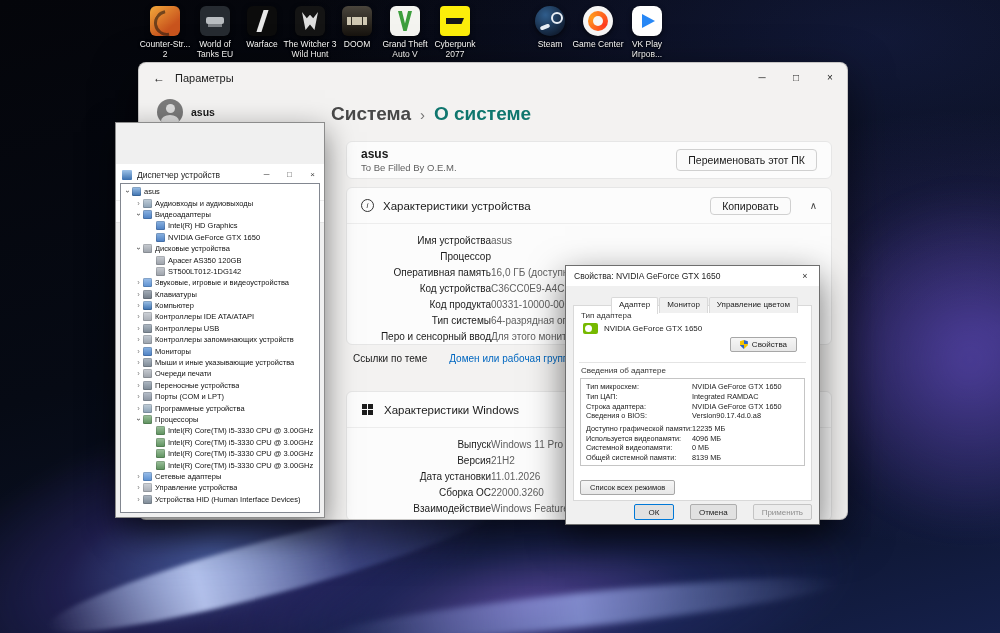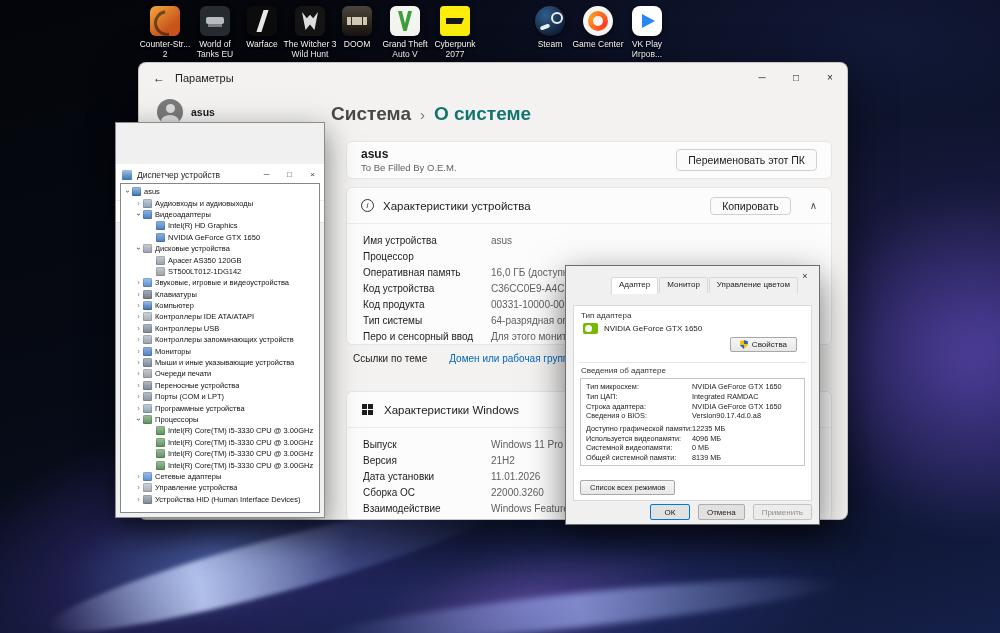--- a/index.html
+++ b/index.html
@@ -80,21 +80,21 @@
   .cardB{top:124px;height:158px;}
   .cardC{top:328px;height:130px;}
   .chead{height:36px;display:flex;align-items:center;padding:0 14px;border-bottom:1px solid #ededed;gap:9px;}
   .infoc{width:13px;height:13px;border:1px solid #333;border-radius:50%;font-size:8px;color:#333;display:flex;align-items:center;justify-content:center;font-style:italic;flex:0 0 13px;}
   .winlogo{width:5px;height:5px;background:#1c1c1c;box-shadow:6px 0 #1c1c1c,0 6px #1c1c1c,6px 6px #1c1c1c;margin:-4px 8px 2px 1px;flex:0 0 5px;}
   .ctitle{font-size:11.5px;color:#1b1b1b;flex:1;}
   .btn10{font-size:10.5px;color:#1b1b1b;background:#fbfbfb;border:1px solid #d0d0d0;border-radius:4px;padding:2px 11px;}
   .chev{font-size:10px;color:#454545;margin-left:10px;}
   .fields{padding:8px 16px 0;}
   .frow{display:flex;height:16px;align-items:center;white-space:nowrap;}
-  .fl{flex:0 0 128px;font-size:10px;color:#1b1b1b;}
+  .fl{flex:0 0 128px;font-size:10px;color:#1b1b1b;text-align:right;}
   .fv{font-size:10px;color:#5f5f5f;}
   .related{position:absolute;left:214px;top:290px;display:flex;align-items:center;font-size:10px;white-space:nowrap;}
   .rlabel{color:#1b1b1b;margin-right:22px;}
   .rlink{color:#0067c0;margin-right:26px;}
 
   
   .dm{position:absolute;left:115px;top:122px;width:210px;height:396px;background:#f0f0f0;
       border:1px solid #8c8c8c;box-shadow:0 10px 28px rgba(0,0,0,.5);}
   .dm-tbar{height:21px;background:#fff;display:flex;align-items:center;margin-top:41px;}
   .dm-appico{width:10px;height:10px;margin:0 5px 0 6px;border-radius:1px;background:linear-gradient(#9fc3e8,#3a6fae);flex:0 0 10px;}
@@ -158,21 +158,21 @@
   .shield{width:8px;height:9px;flex:0 0 8px;clip-path:polygon(50% 0,100% 14%,100% 58%,50% 100%,0 58%,0 14%);
       background:conic-gradient(#2f63c4 0 25%,#f4c300 0 50%,#2f63c4 0 75%,#f4c300 0);}
   .nv-hr{position:absolute;left:5px;right:5px;top:56px;border-top:1px solid #e4e4e4;}
   .nv-box{position:absolute;left:6px;right:6px;top:72px;height:88px;background:#fff;border:1px solid #c5c5c5;padding:3px 5px;overflow:hidden;}
   .nrow{display:flex;height:9.7px;align-items:center;white-space:nowrap;}
   .nrow.gap{margin-bottom:3px;}
   .nl{flex:0 0 106px;font-size:7.3px;color:#222;}
   .nvv{font-size:7.3px;color:#222;}
   .nv-list{position:absolute;left:6px;bottom:5px;font-size:7.5px;color:#222;
       background:linear-gradient(#f6f6f6,#e7e7e7);border:1px solid #a7a7a7;border-radius:2px;padding:2px 9px;}
-  .nv-foot{position:absolute;right:7px;bottom:4px;display:flex;gap:8px;}
+  .nv-foot{position:absolute;right:7px;bottom:4px;display:flex;gap:16px;}
   .b32{min-width:40px;height:16px;font-size:8px;color:#222;background:#e1e1e1;border:1px solid #adadad;border-radius:2px;padding:0 8px;
        display:flex;align-items:center;justify-content:center;}
   .b32.def{border:1px solid #0078d7;}
   .b32.dis{color:#8f8f8f;border-color:#c4c4c4;background:#ececec;}
 </style>
 </head>
 <body>
 
 <div class="wallpaper">
   <div class="streak s1"></div>
@@ -495,20 +495,23 @@
       </div>
     <div class="trow lvl1 col">
         <span class="tw"></span>
         <span class="ti ic-usb"></span>
         <span class="tl">Устройства HID (Human Interface Devices)</span>
       </div>
   </div>
 </div>
 
 <div class="nv">
+  <div class="nv-tbar">
+    <span class="nv-title">Свойства: NVIDIA GeForce GTX 1650</span>
+  </div>
   <span class="nv-close">×</span>
   <div class="nv-tabs">
     <span class="tab active">Адаптер</span>
     <span class="tab">Монитор</span>
     <span class="tab">Управление цветом</span>
   </div>
   <div class="nv-page">
     <span class="nv-lab" style="top:5px">Тип адаптера</span>
     <div class="nv-adrow">
       <span class="nvlogo"></span>

